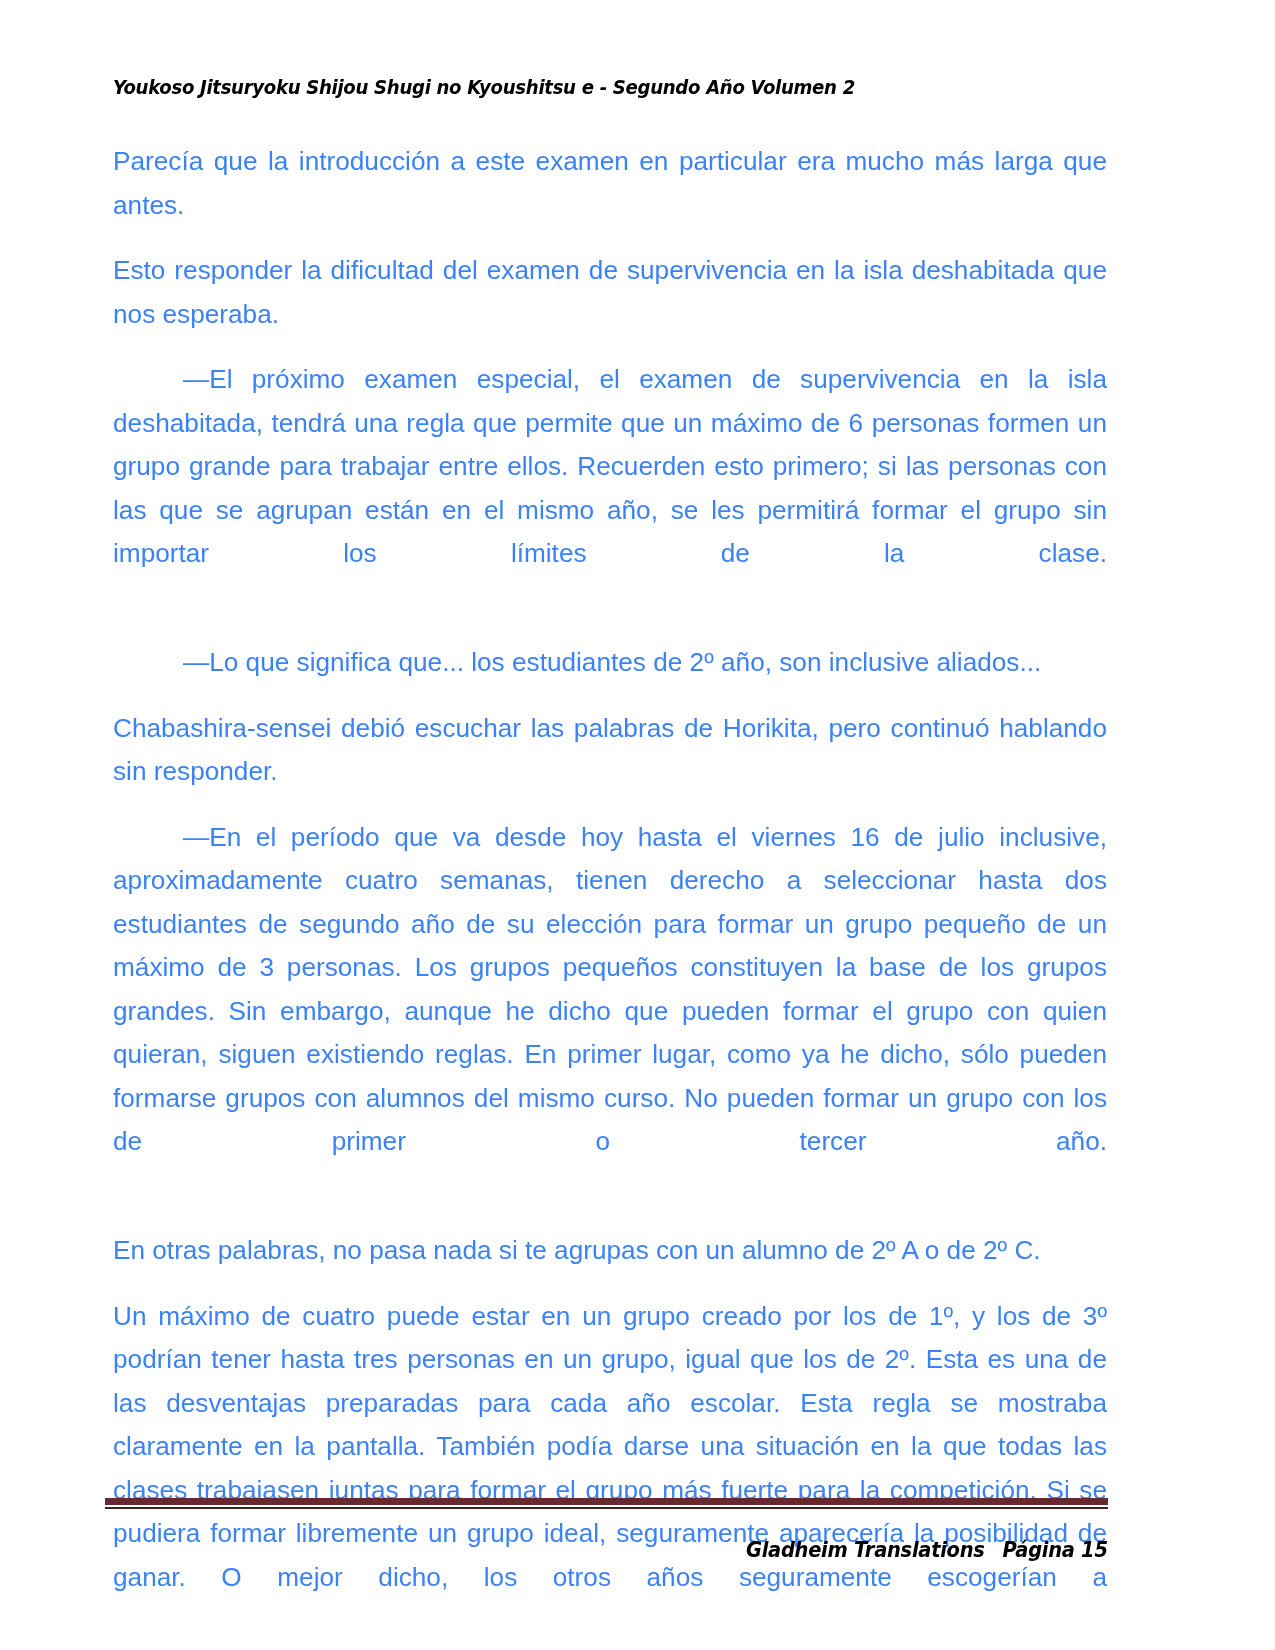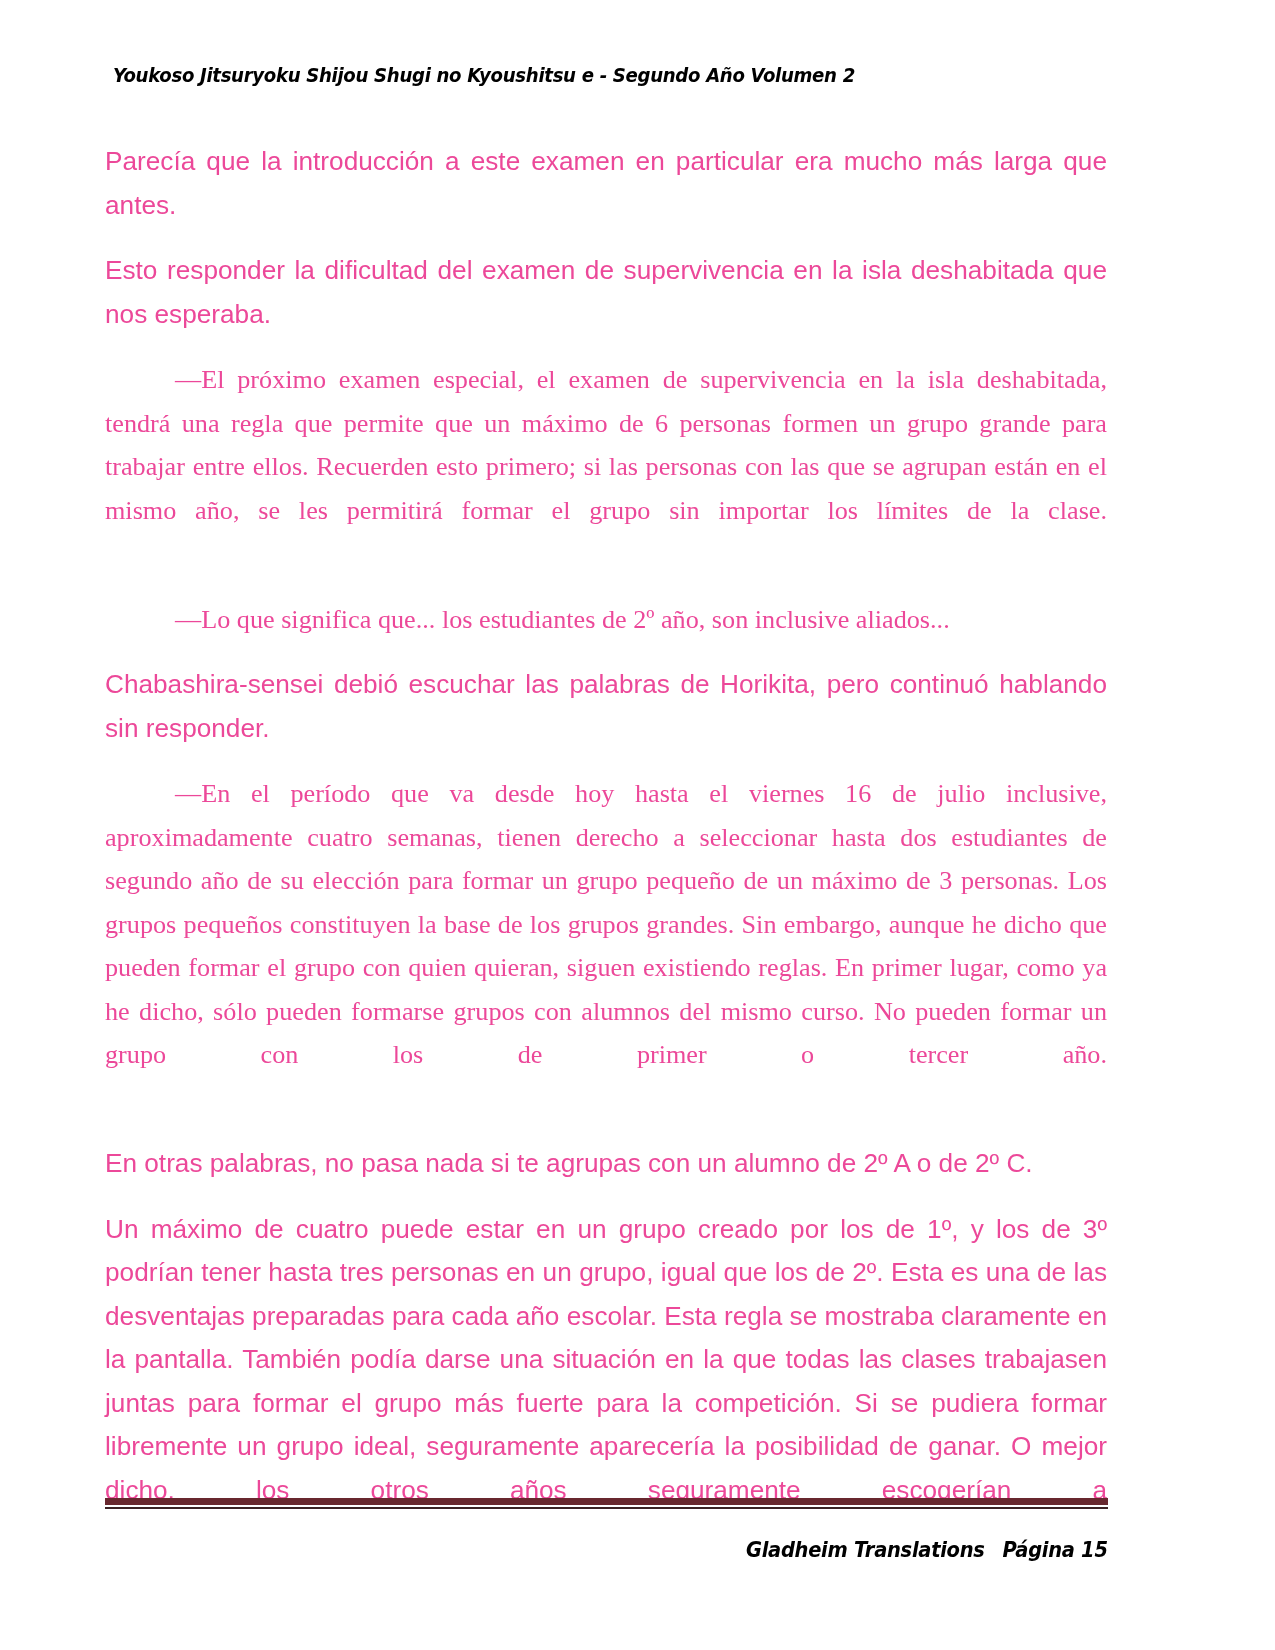--- a/index.html
+++ b/index.html
@@ -17,21 +17,21 @@
     height: 1650px;
     background: #ffffff;
     overflow: hidden;
     box-sizing: border-box;
   }
 
   
   .header {
     position: absolute;
     left: 113px;
-    top: 64px;
+    top: 76px;
     width: 1000px;
     height: 26px;
   }
   .header-title {
     font-family: "DejaVu Sans", sans-serif;
     font-weight: bold;
     font-style: italic;
     font-size: 19.5px;
     letter-spacing: -0.35px;
     color: #000000;
@@ -41,32 +41,31 @@
   }
 
   
   .body-col {
     position: absolute;
     left: 105px;
     top: 140px;
     width: 1002px;
   }
   .para {
-    margin: 0 0 22px 0;
+    margin: 0 0 22px 8px;
     font-size: 26.2px;
     line-height: 43.5px;
     text-align: justify;
     text-justify: inter-word;
     word-spacing: 0px;
-    color: #ec4899;
+    color: #3b82f6;
     font-family: "Liberation Sans", sans-serif;
   }
   .para.indent {
     text-indent: 70px;
-    font-family: Liberation Serif, serif;
   }
   .para:last-child {
     margin-bottom: 0;
   }
   
   .para.full-justify:after {
     content: "";
     display: inline-block;
     width: 100%;
   }

